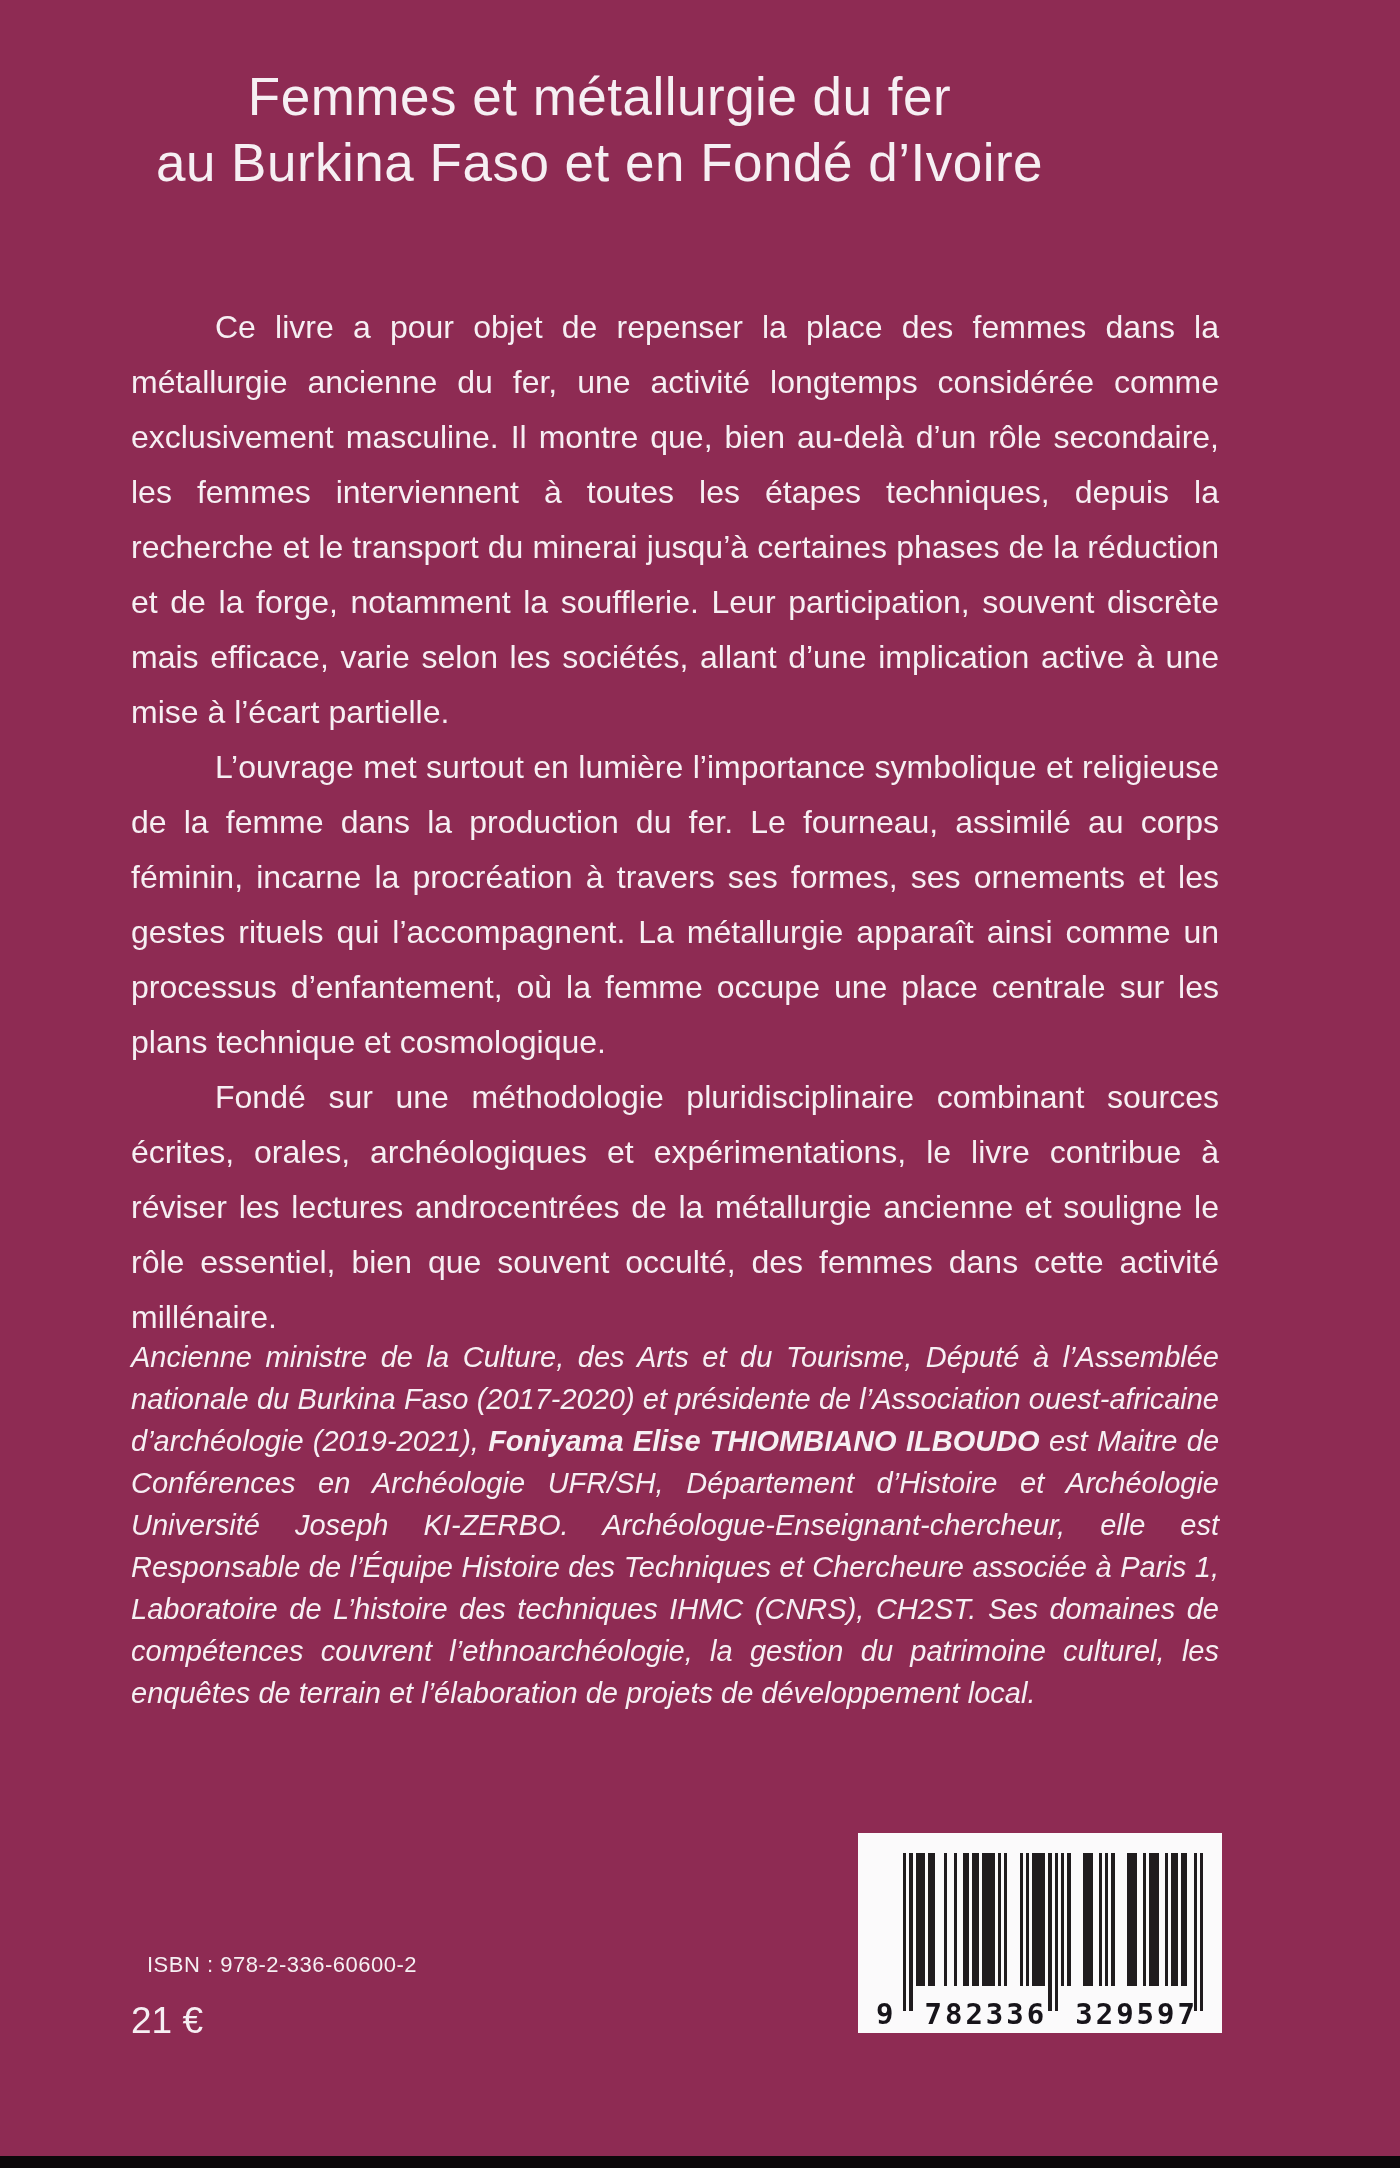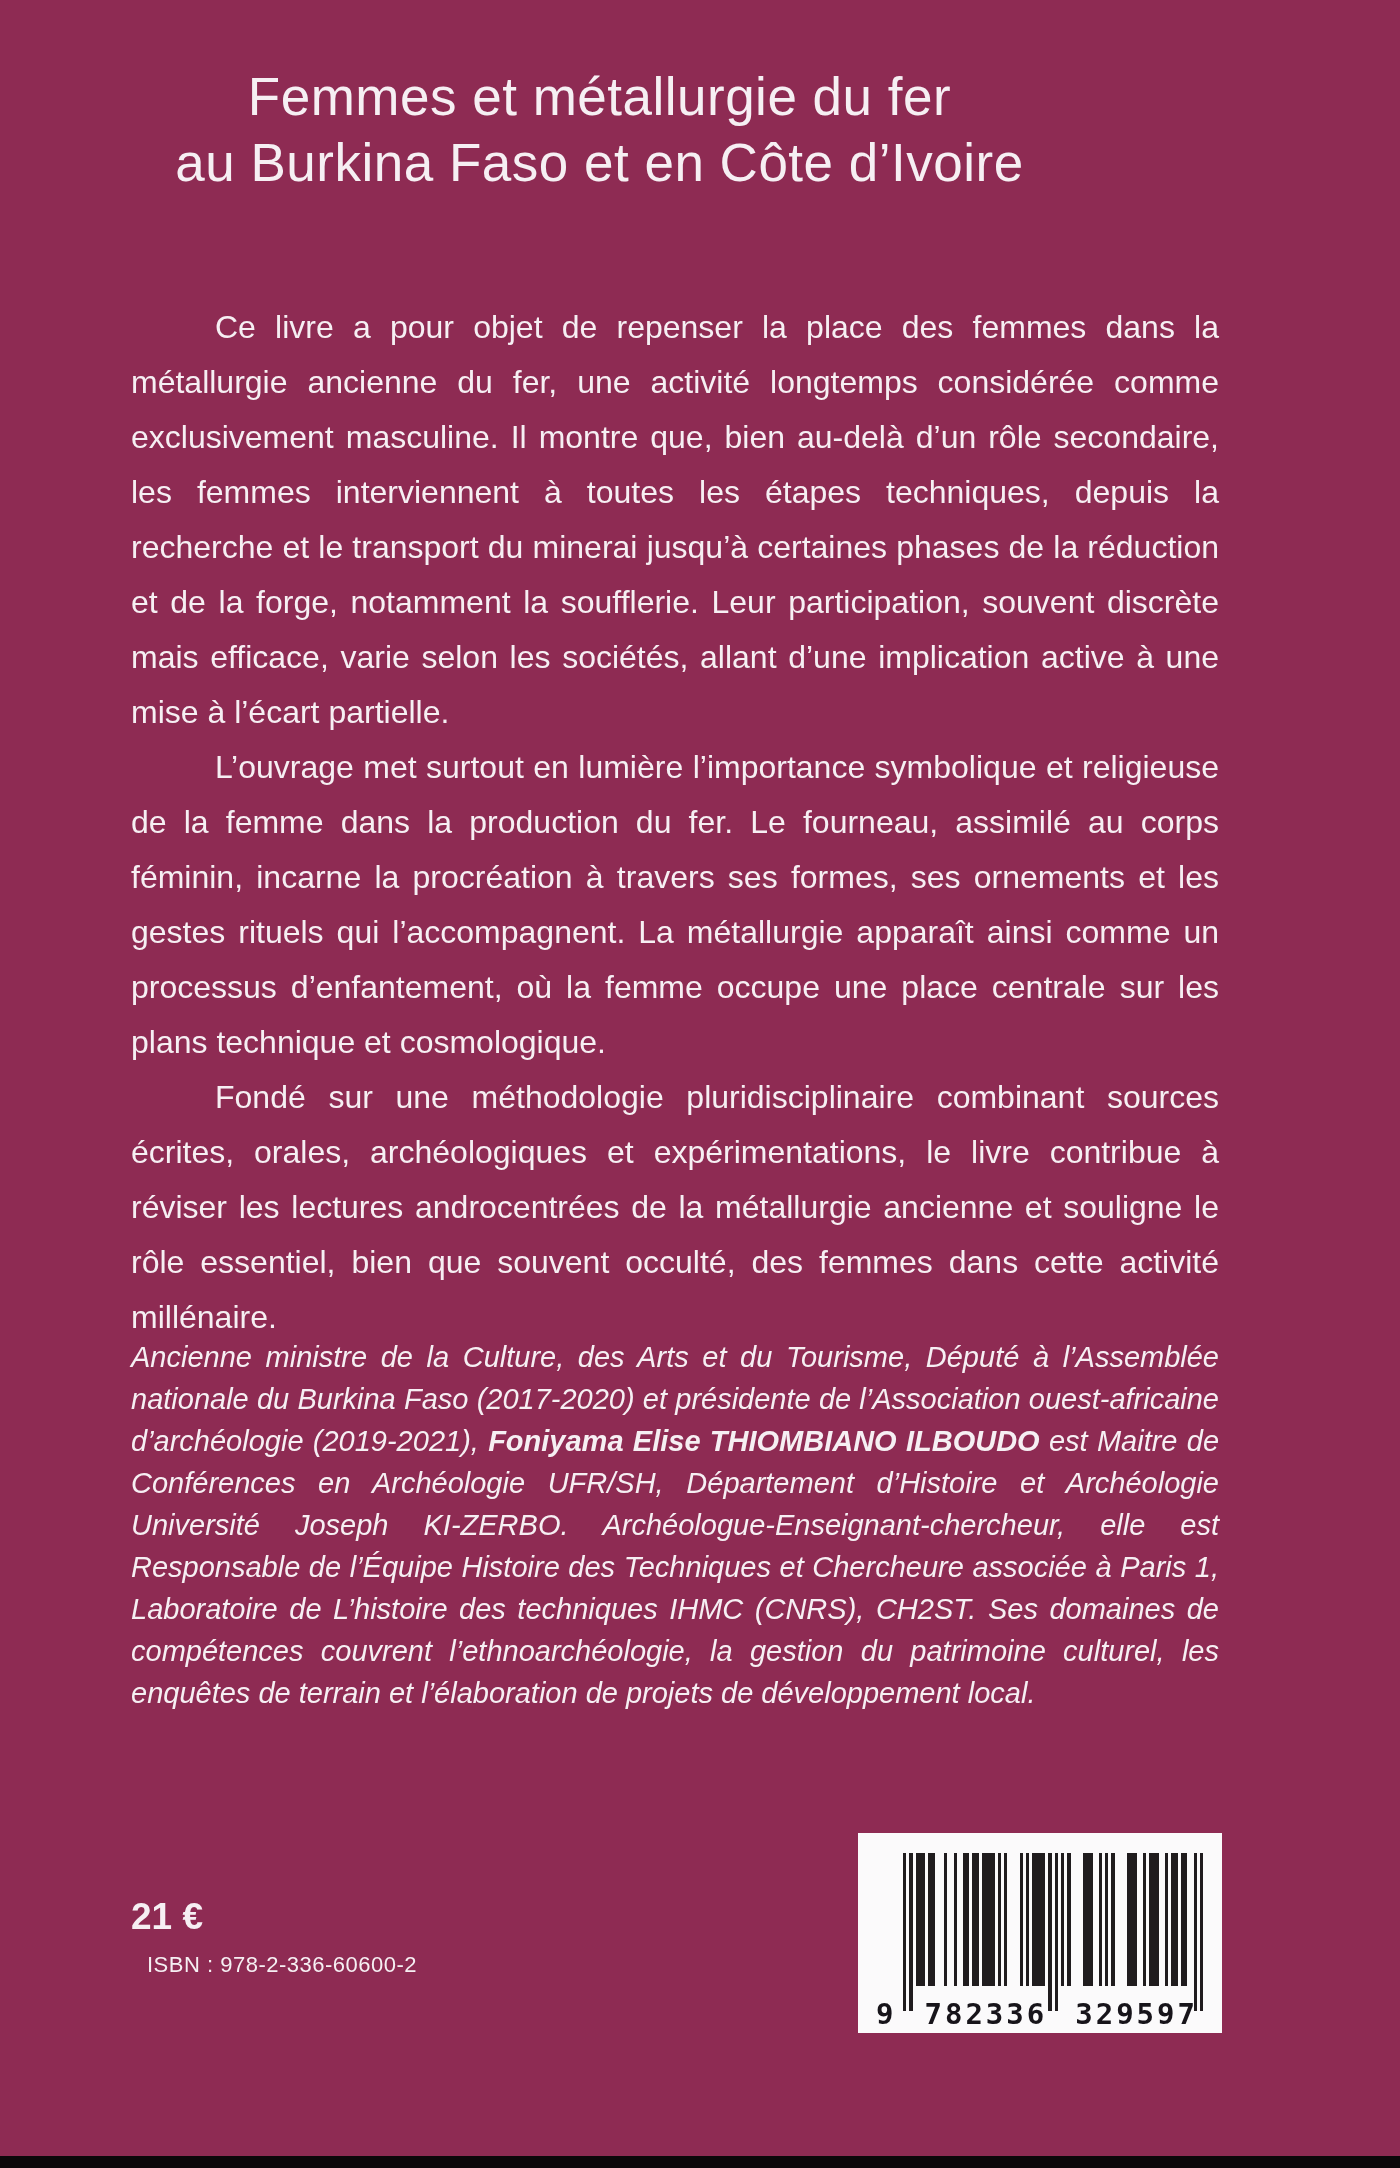--- a/index.html
+++ b/index.html
@@ -27,23 +27,22 @@
     font-size:29px;line-height:42px;font-style:italic;
     text-align:justify;
   }
   .bio p{margin:0;}
   .bio-name{font-weight:bold;}
   .isbn{
     position:absolute;left:147px;top:1952px;
     font-size:22px;letter-spacing:0.5px;
   }
   .price{
-    position:absolute;left:131px;top:1896px;
+    position:absolute;left:131px;top:2000px;
     font-size:37px;
-    font-weight:bold;
   }
   .barcode{
     position:absolute;left:858px;top:1833px;width:364px;height:200px;
     background:#fbfafb;color:#17141a;
   }
   .barcode svg{
     position:absolute;left:45px;top:20px;width:300px;height:158px;
     fill:#201c1e;shape-rendering:crispEdges;
   }
   .barcode-digits{
@@ -57,21 +56,21 @@
     background:#0c080a;
   }
 </style>
 </head>
 <body>
 
 <div class="cover">
 
   <header class="title">
     <div class="title-line">Femmes et métallurgie du fer</div>
-    <div class="title-line">au Burkina Faso et en Côte d’Ivoire</div>
+    <div class="title-line">au Burkina Faso et en Fondé d’Ivoire</div>
   </header>
 
   <section class="synopsis">
     <p>Ce livre a pour objet de repenser la place des femmes dans la métallurgie ancienne du fer, une activité longtemps considérée comme exclusivement masculine. Il montre que, bien au-delà d’un rôle secondaire, les femmes interviennent à toutes les étapes techniques, depuis la recherche et le transport du minerai jusqu’à certaines phases de la réduction et de la forge, notamment la soufflerie. Leur participation, souvent discrète mais efficace, varie selon les sociétés, allant d’une implication active à une mise à l’écart partielle.</p>
     <p>L’ouvrage met surtout en lumière l’importance symbolique et religieuse de la femme dans la production du fer. Le fourneau, assimilé au corps féminin, incarne la procréation à travers ses formes, ses ornements et les gestes rituels qui l’accompagnent. La métallurgie apparaît ainsi comme un processus d’enfantement, où la femme occupe une place centrale sur les plans technique et cosmologique.</p>
     <p>Fondé sur une méthodologie pluridisciplinaire combinant sources écrites, orales, archéologiques et expérimentations, le livre contribue à réviser les lectures androcentrées de la métallurgie ancienne et souligne le rôle essentiel, bien que souvent occulté, des femmes dans cette activité millénaire.</p>
   </section>
 
   <section class="bio">
     <p><span>Ancienne ministre de la Culture, des Arts et du Tourisme, Député à l’Assemblée nationale du Burkina Faso (2017-2020) et présidente de l’Association ouest-africaine d’archéologie (2019-2021), </span><strong class="bio-name">Foniyama Elise THIOMBIANO ILBOUDO</strong><span> est Maitre de Conférences en Archéologie UFR/SH, Département d’Histoire et Archéologie Université Joseph KI-ZERBO. Archéologue-Enseignant-chercheur, elle est Responsable de l’Équipe Histoire des Techniques et Chercheure associée à Paris 1, Laboratoire de L’histoire des techniques IHMC (CNRS), CH2ST. Ses domaines de compétences couvrent l’ethnoarchéologie, la gestion du patrimoine culturel, les enquêtes de terrain et l’élaboration de projets de développement local.</span></p>

